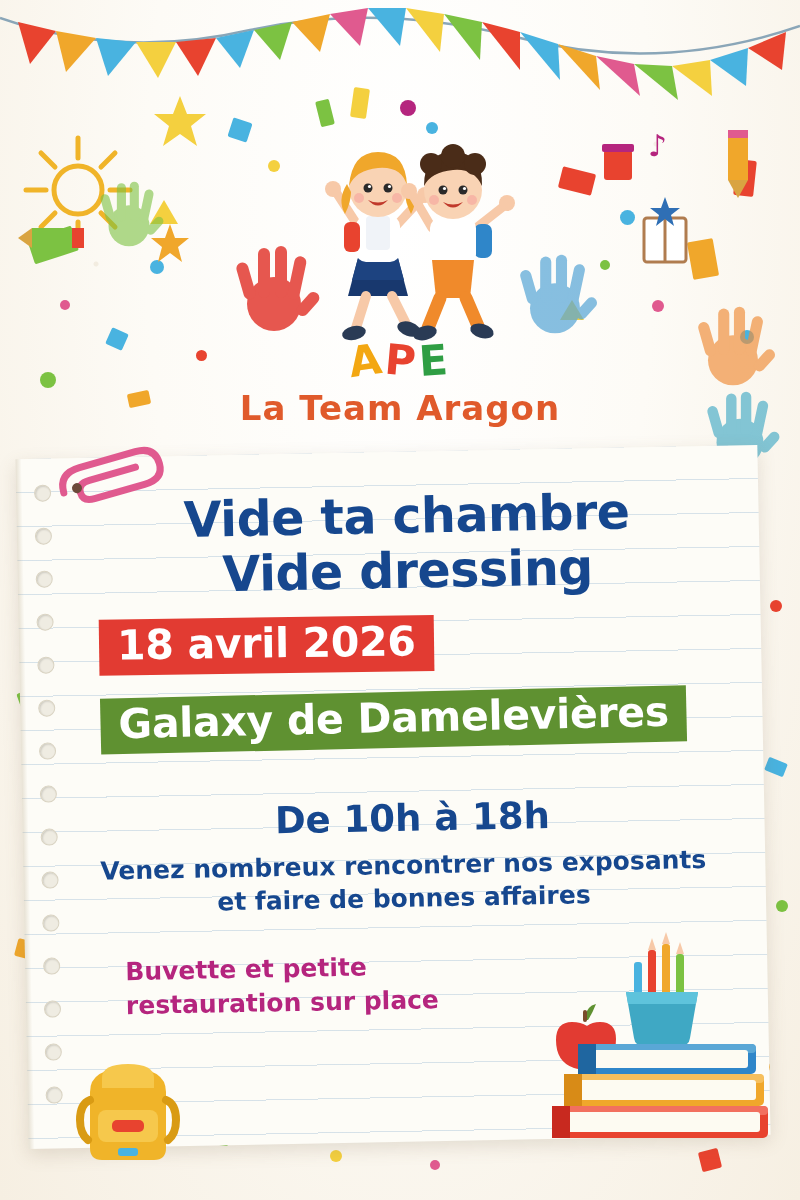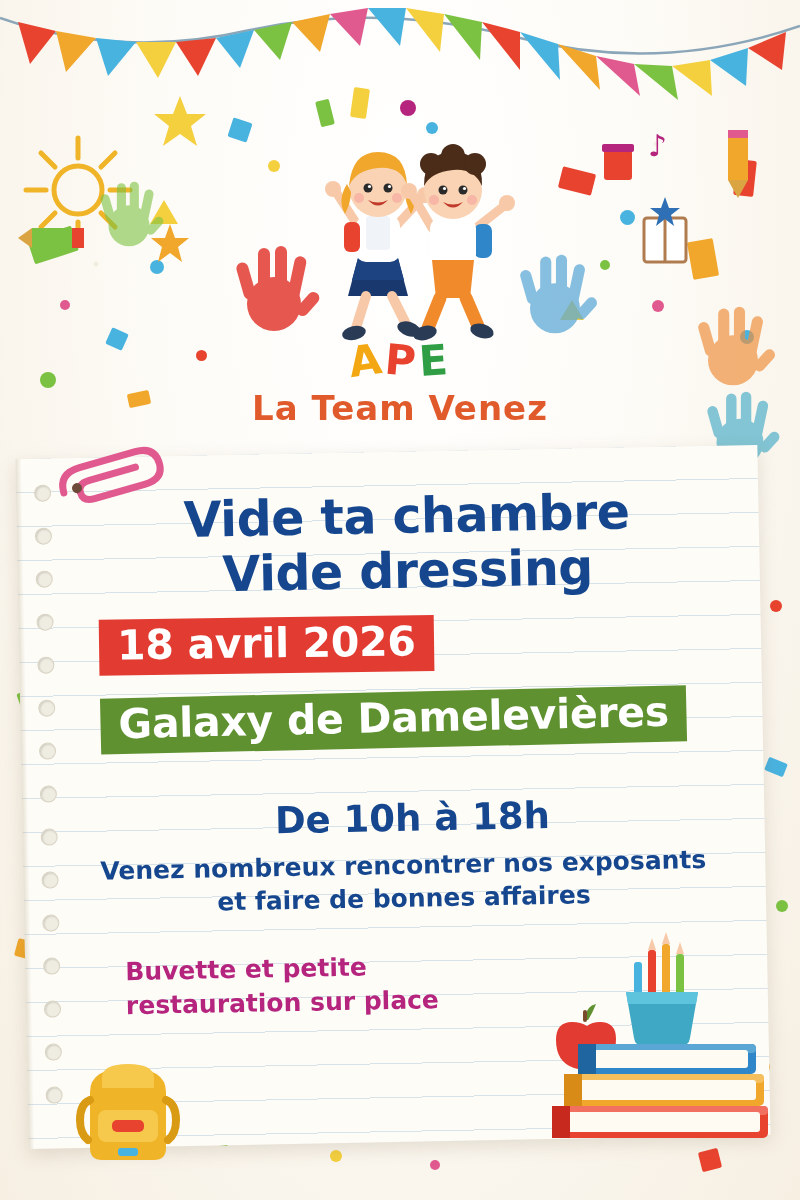--- a/index.html
+++ b/index.html
@@ -408,21 +408,21 @@
       <path d="M143,72 q10,11 20,0 q-10,5 -20,0 Z" fill="#c0392b"></path>
       <circle cx="134" cy="70" r="5" fill="#f7a9a0" opacity=".7"></circle>
       <circle cx="172" cy="70" r="5" fill="#f7a9a0" opacity=".7"></circle>
     </g>
   </svg>
 
   <div class="logo-wrap">
     <div class="logo-ape">
       <span class="c1">A</span><span class="c2">P</span><span class="c3">E</span>
     </div>
-    <div class="logo-team">La Team Venez</div>
+    <div class="logo-team">La Team Aragon</div>
   </div>
 
   <div class="sheet">
     <div class="lines"></div>
     <div class="sheet-edge-l"></div>
     <div class="holes">
       <div class="hole"></div>
         <div class="hole"></div>
         <div class="hole"></div>
       <div class="hole"></div>

